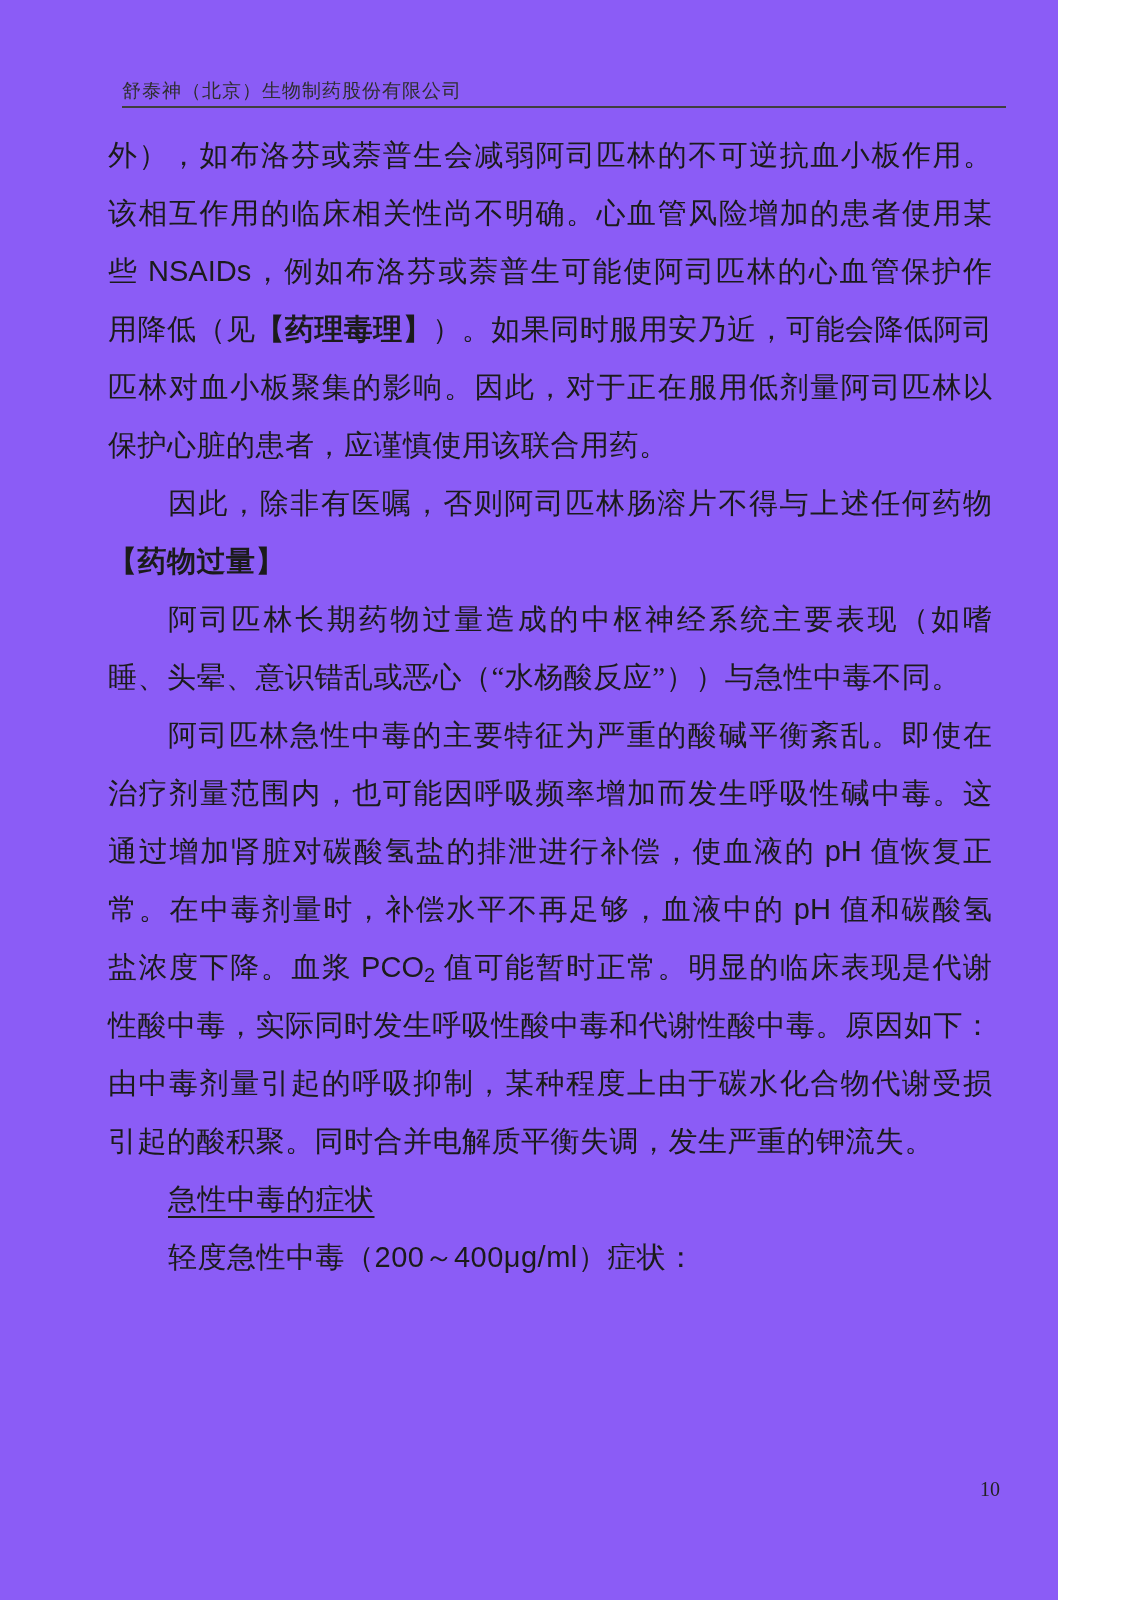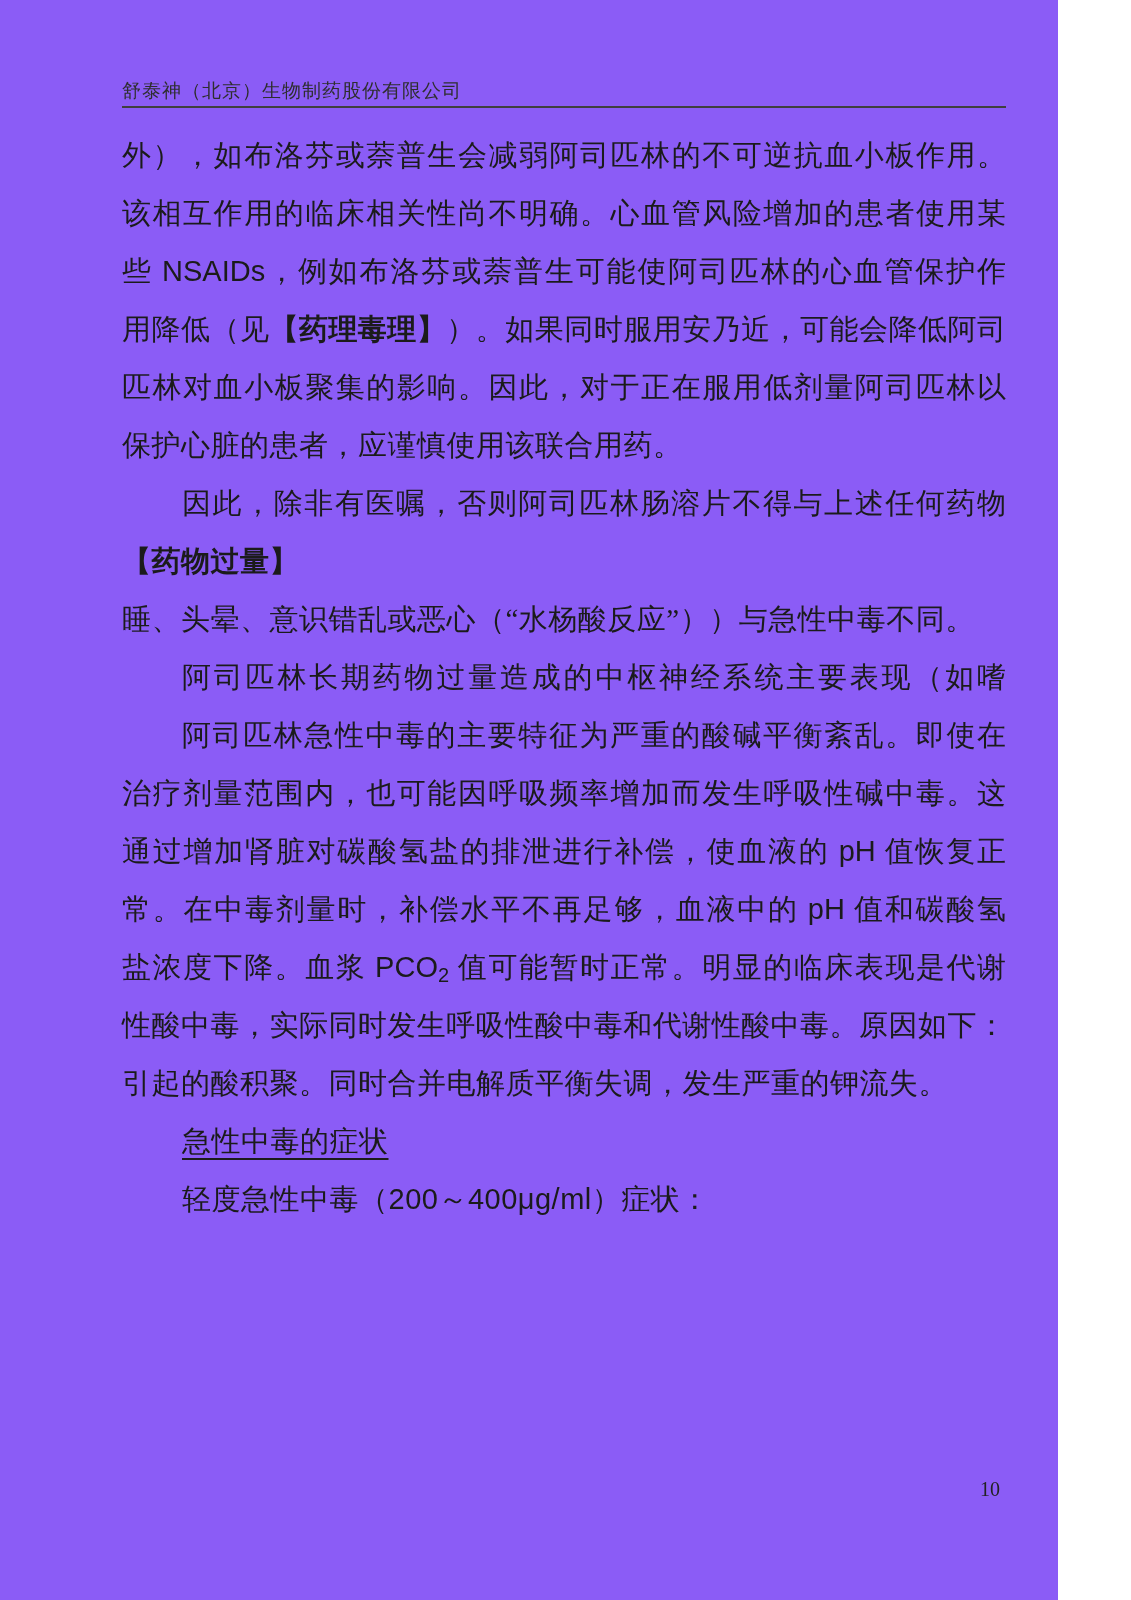--- a/index.html
+++ b/index.html
@@ -25,21 +25,21 @@
     padding-bottom: 4px;
   }
   .header-text {
     font-size: 19px;
     line-height: 22px;
     color: #2e2e2e;
     letter-spacing: 1px;
   }
   .content {
     position: absolute;
-    left: 122px;
+    left: 108px;
     top: 126px;
     width: 884px;
   }
   .line {
     height: 58px;
     line-height: 58px;
     font-size: 29px;
     white-space: nowrap;
     text-align: left;
     letter-spacing: 0.5px;
@@ -93,28 +93,29 @@
 
   <div class="content">
       <div class="line just"><span>外），如布洛芬或萘普生会减弱阿司匹林的不可逆抗血小板作用。</span></div>
       <div class="line just"><span>该相互作用的临床相关性尚不明确。心血管风险增加的患者使用某</span></div>
       <div class="line just"><span>些 </span><span class="seg-sans">NSAIDs</span><span>，例如布洛芬或萘普生可能使阿司匹林的心血管保护作</span></div>
       <div class="line just"><span>用降低（见</span><span class="seg-b">【药理毒理】</span><span>）。如果同时服用安乃近，可能会降低阿司</span></div>
       <div class="line just"><span>匹林对血小板聚集的影响。因此，对于正在服用低剂量阿司匹林以</span></div>
       <div class="line"><span>保护心脏的患者，应谨慎使用该联合用药。</span></div>
       <div class="line just indent"><span>因此，除非有医嘱，否则阿司匹林肠溶片不得与上述任何药物</span></div>
       <div class="line bold"><span>【药物过量】</span></div>
+      <div class="line just indent"><span>阿司匹林长期药物过量造成的中枢神经系统主要表现（如嗜</span></div>
       <div class="line"><span>睡、头晕、意识错乱或恶心（“水杨酸反应”））与急性中毒不同。</span></div>
-      <div class="line just indent"><span>阿司匹林长期药物过量造成的中枢神经系统主要表现（如嗜</span></div>
       <div class="line just indent"><span>阿司匹林急性中毒的主要特征为严重的酸碱平衡紊乱。即使在</span></div>
       <div class="line just"><span>治疗剂量范围内，也可能因呼吸频率增加而发生呼吸性碱中毒。这</span></div>
       <div class="line just"><span>通过增加肾脏对碳酸氢盐的排泄进行补偿，使血液的 </span><span class="seg-sans">pH</span><span> 值恢复正</span></div>
       <div class="line just"><span>常。在中毒剂量时，补偿水平不再足够，血液中的 </span><span class="seg-sans">pH</span><span> 值和碳酸氢</span></div>
       <div class="line just"><span>盐浓度下降。血浆 </span><span class="seg-sans">PCO</span><sub class="seg-sans">2</sub><span> 值可能暂时正常。明显的临床表现是代谢</span></div>
       <div class="line just"><span>性酸中毒，实际同时发生呼吸性酸中毒和代谢性酸中毒。原因如下：</span></div>
+      <div class="line just"><span>由中毒剂量引起的呼吸抑制，某种程度上由于碳水化合物代谢受损</span></div>
       <div class="line"><span>引起的酸积聚。同时合并电解质平衡失调，发生严重的钾流失。</span></div>
       <div class="line indent ul"><span>急性中毒的症状</span></div>
       <div class="line indent"><span>轻度急性中毒（</span><span class="seg-sans">200～400μg/ml</span><span>）症状：</span></div>
     </div>
 
   <div class="footer-pagenum">10</div>
 
 </div>
 
 </body></html>

